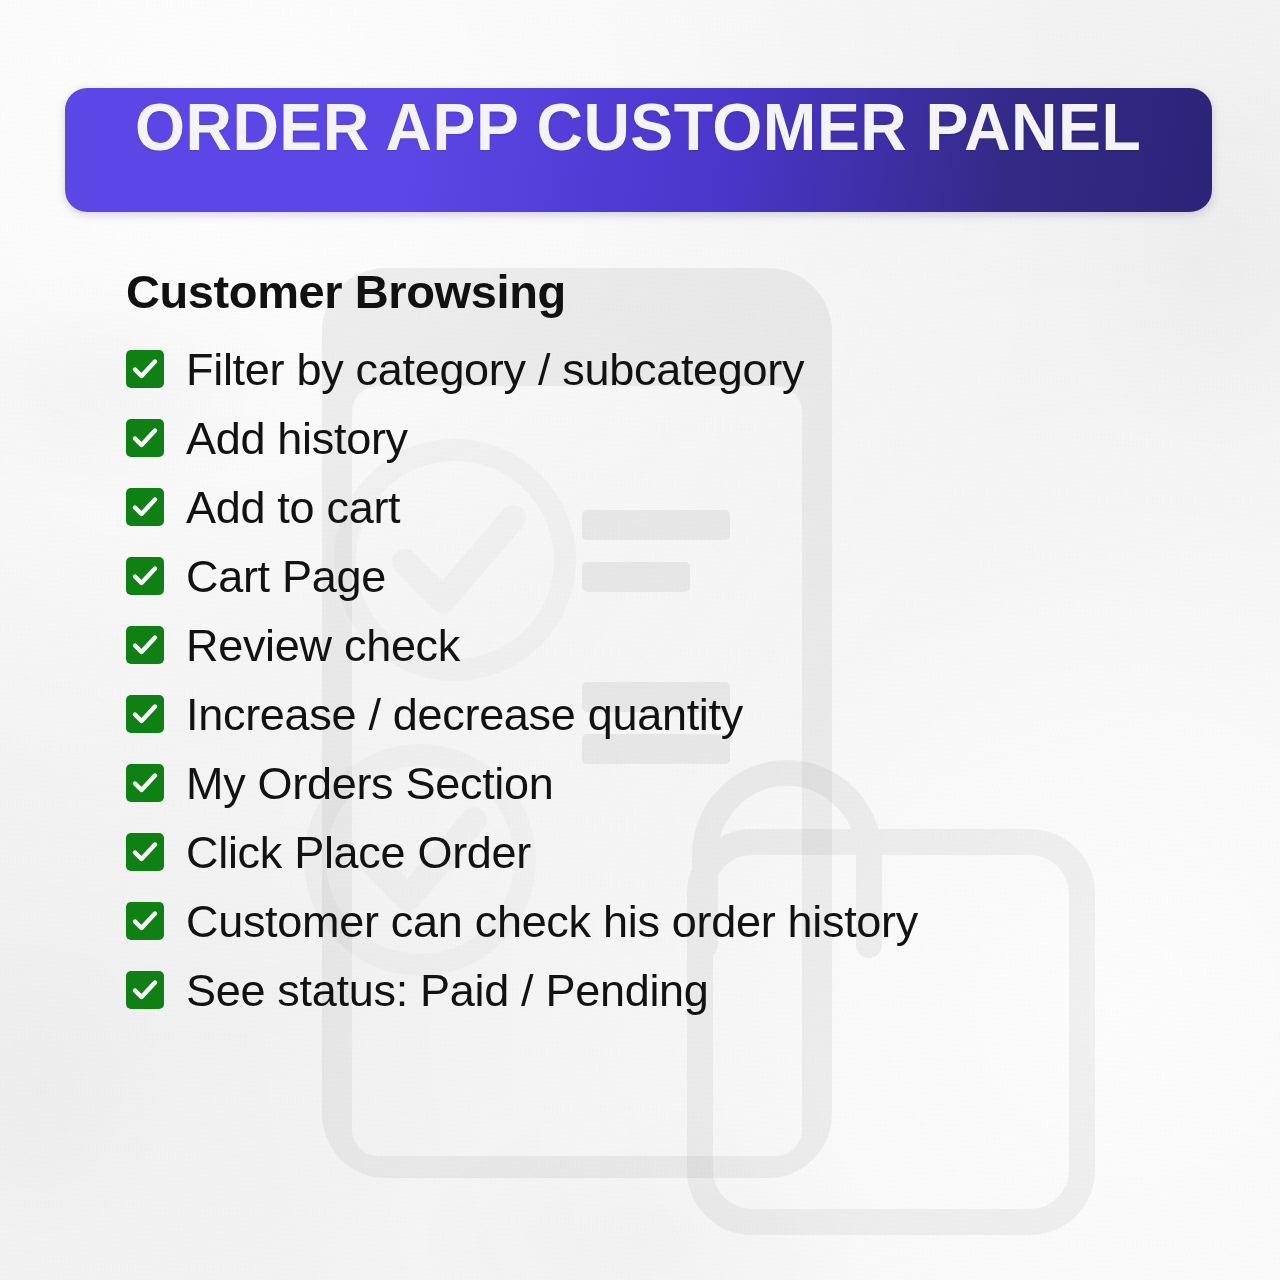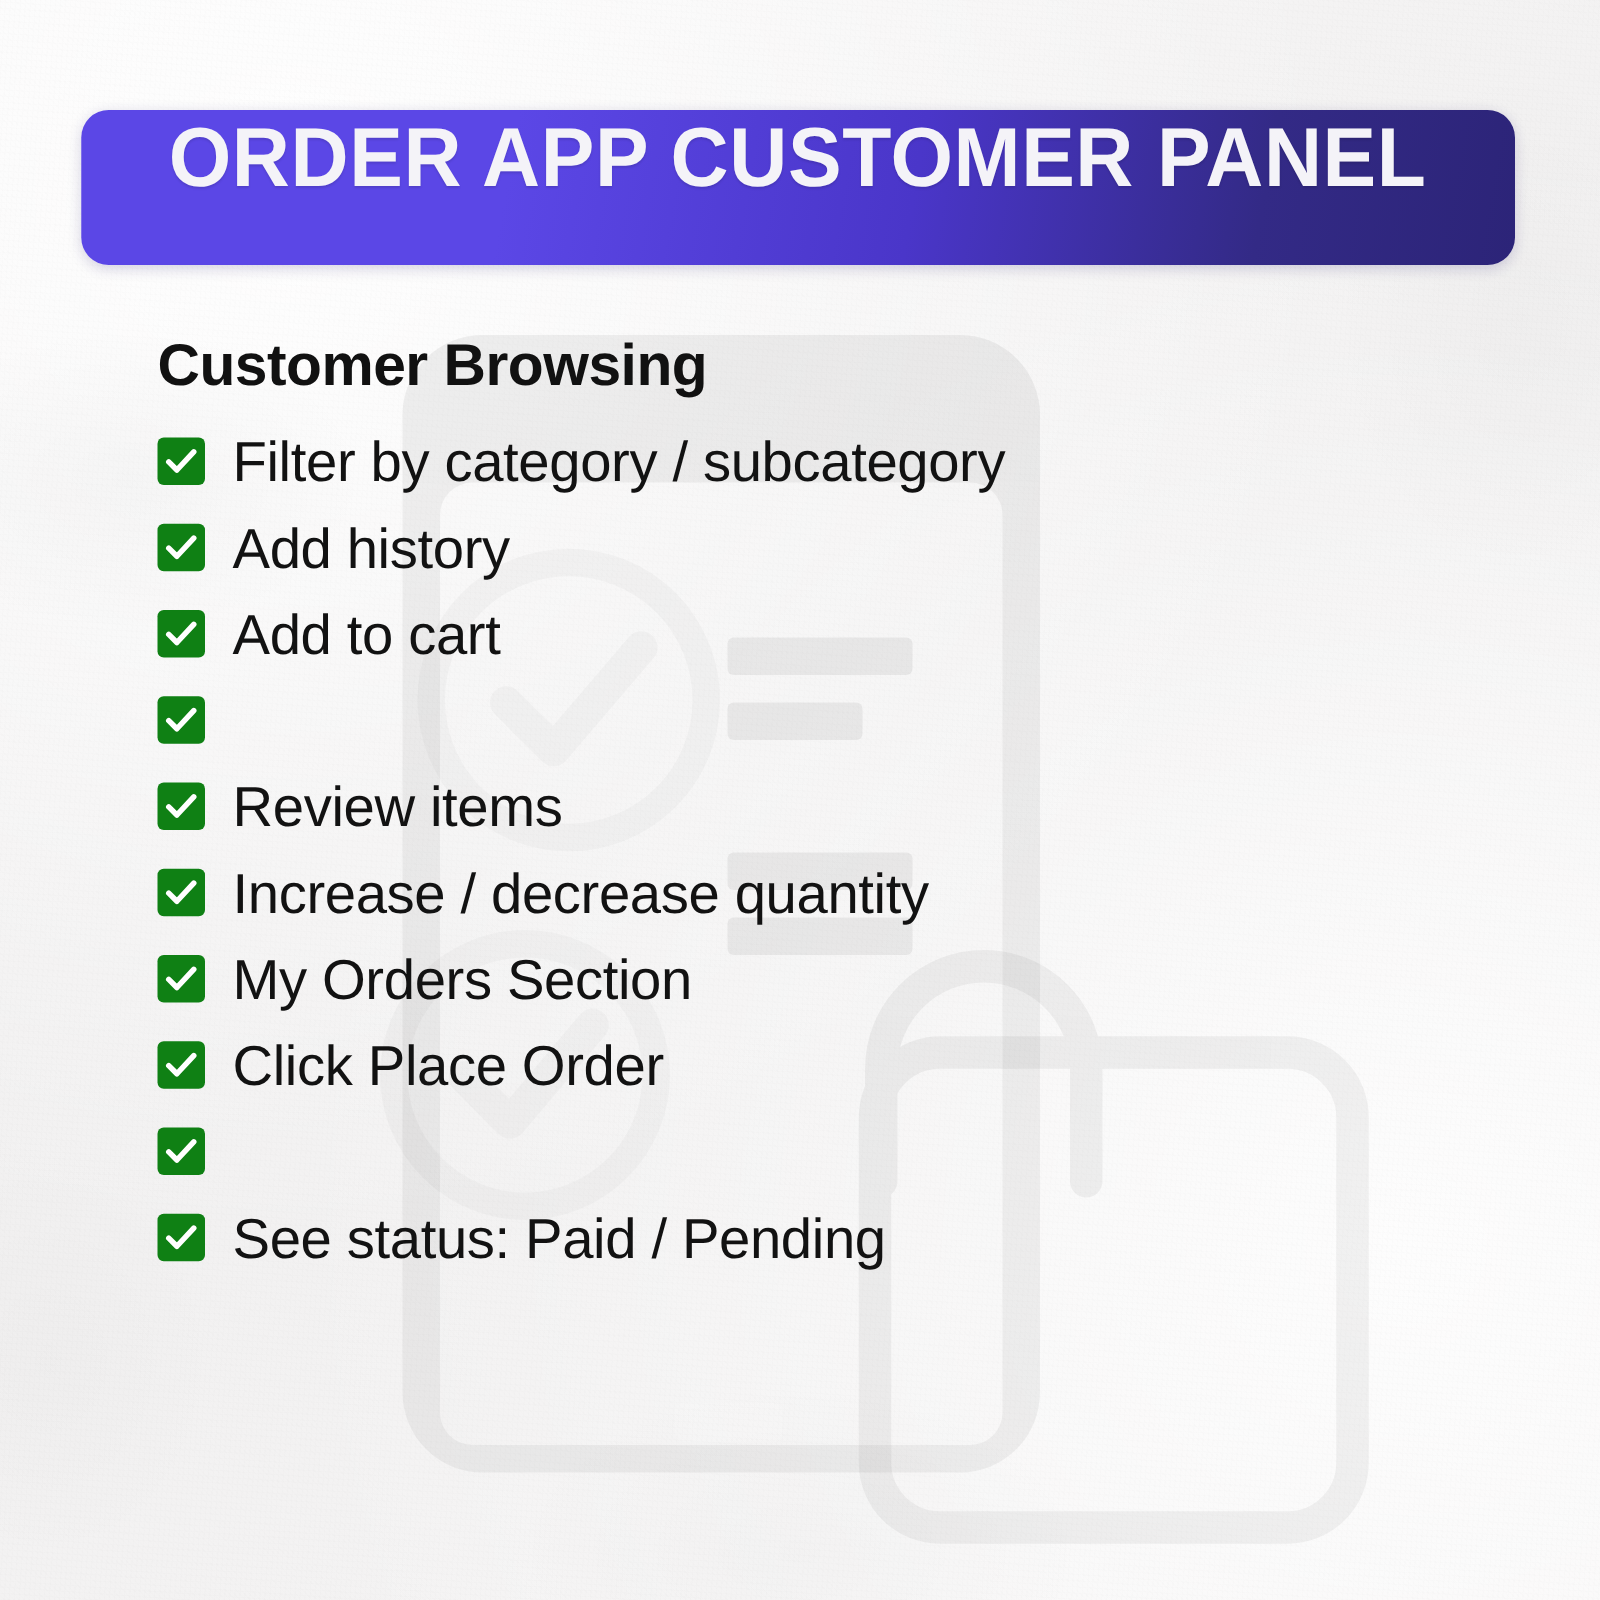--- a/index.html
+++ b/index.html
@@ -217,29 +217,30 @@
         </span>
         <span class="item-label">Add to cart</span>
       </li>
 
       <li>
         <span class="cb">
           <svg viewBox="0 0 28 26" xmlns="http://www.w3.org/2000/svg">
             <path d="M4 13.5 L10.5 20 L24 5.5" fill="none" stroke="#ffffff" stroke-width="4.4" stroke-linecap="round" stroke-linejoin="round"></path>
           </svg>
         </span>
-      </li>
-
-      <li>
-        <span class="cb">
-          <svg viewBox="0 0 28 26" xmlns="http://www.w3.org/2000/svg">
-            <path d="M4 13.5 L10.5 20 L24 5.5" fill="none" stroke="#ffffff" stroke-width="4.4" stroke-linecap="round" stroke-linejoin="round"></path>
-          </svg>
-        </span>
-        <span class="item-label">Review items</span>
+        <span class="item-label">Cart Page</span>
+      </li>
+
+      <li>
+        <span class="cb">
+          <svg viewBox="0 0 28 26" xmlns="http://www.w3.org/2000/svg">
+            <path d="M4 13.5 L10.5 20 L24 5.5" fill="none" stroke="#ffffff" stroke-width="4.4" stroke-linecap="round" stroke-linejoin="round"></path>
+          </svg>
+        </span>
+        <span class="item-label">Review check</span>
       </li>
 
       <li>
         <span class="cb">
           <svg viewBox="0 0 28 26" xmlns="http://www.w3.org/2000/svg">
             <path d="M4 13.5 L10.5 20 L24 5.5" fill="none" stroke="#ffffff" stroke-width="4.4" stroke-linecap="round" stroke-linejoin="round"></path>
           </svg>
         </span>
         <span class="item-label">Increase / decrease quantity</span>
       </li>
@@ -261,20 +262,21 @@
         </span>
         <span class="item-label">Click Place Order</span>
       </li>
 
       <li>
         <span class="cb">
           <svg viewBox="0 0 28 26" xmlns="http://www.w3.org/2000/svg">
             <path d="M4 13.5 L10.5 20 L24 5.5" fill="none" stroke="#ffffff" stroke-width="4.4" stroke-linecap="round" stroke-linejoin="round"></path>
           </svg>
         </span>
+        <span class="item-label">Customer can check his order history</span>
       </li>
 
       <li>
         <span class="cb">
           <svg viewBox="0 0 28 26" xmlns="http://www.w3.org/2000/svg">
             <path d="M4 13.5 L10.5 20 L24 5.5" fill="none" stroke="#ffffff" stroke-width="4.4" stroke-linecap="round" stroke-linejoin="round"></path>
           </svg>
         </span>
         <span class="item-label">See status: Paid / Pending</span>
       </li>

